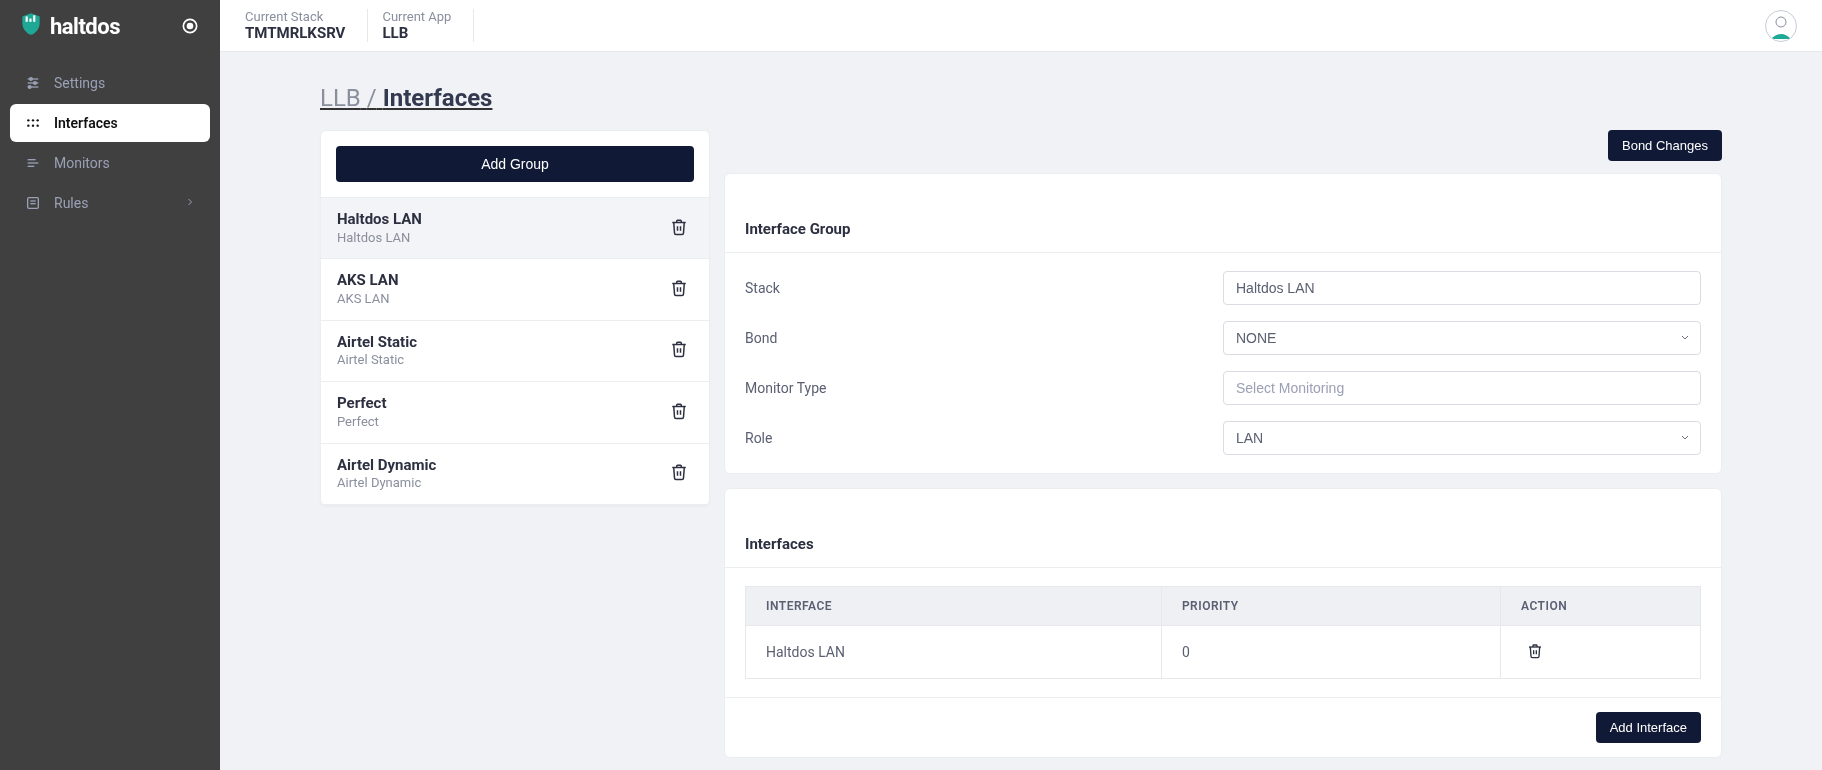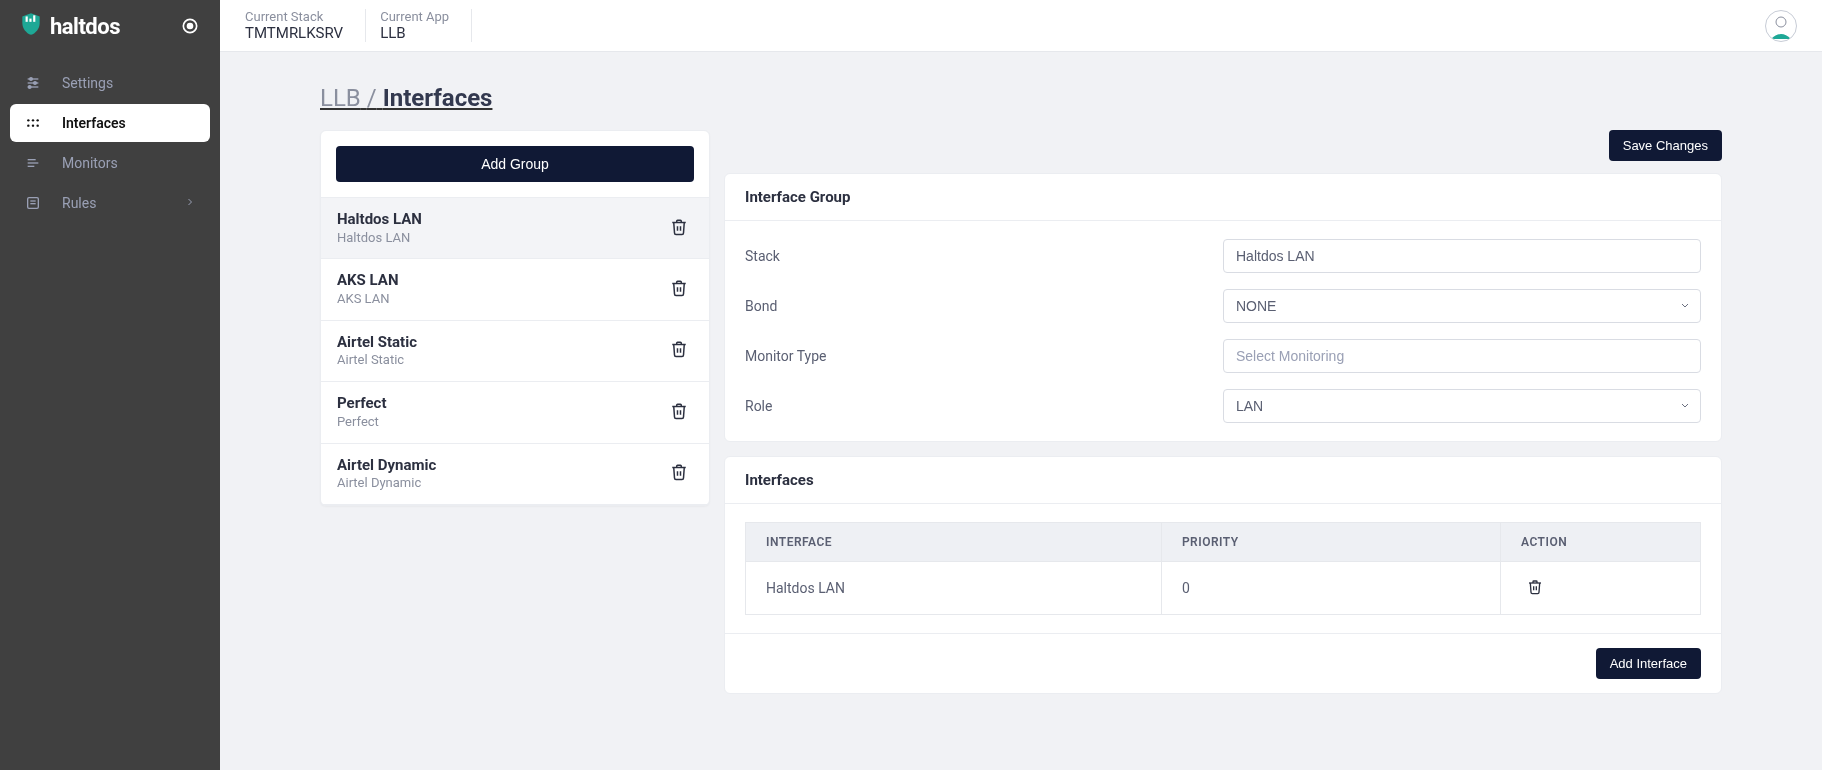--- a/index.html
+++ b/index.html
@@ -64,21 +64,21 @@
     }
 
     .nav-item {
       display: flex;
       align-items: center;
       padding: 10px 14px;
       color: #9aa0b5;
       cursor: pointer;
       border-radius: 6px;
       font-size: 14px;
-      gap: 20px;
+      gap: 12px;
       margin-bottom: 2px;
     }
 
     .nav-item.active {
       background: #fff;
       color: #111;
       font-weight: 600;
     }
 
     .nav-item-icon {
@@ -119,21 +119,21 @@
 
     .topbar-label {
       color: #8a8f9e;
       font-size: 13px;
       line-height: 1.2;
     }
 
     .topbar-value {
       color: #2c3040;
       font-size: 15px;
-      font-weight: 400;
+      font-weight: 700;
       line-height: 1.2;
     }
 
     .topbar-spacer {
       flex: 1;
     }
 
     .avatar {
       width: 32px;
       height: 32px;
@@ -278,20 +278,21 @@
       border: 1px solid #ebedf1;
       margin-bottom: 14px;
     }
 
     .panel-header {
       padding: 14px 20px;
       font-weight: 700;
       font-size: 15px;
       color: #2c3040;
       border-bottom: 1px solid #ebedf1;
+      margin-top: 32px;
     }
 
     .panel-body {
       padding: 18px 20px;
     }
 
     .form-row {
       display: flex;
       align-items: center;
       margin-bottom: 16px;
@@ -567,21 +568,21 @@
                       </svg>
                   </span>
                 </button>
               </div>
             </div>
           </div>
         </div>
 
         <div class="col-right">
           <div class="actions-bar">
-            <button class="btn btn-dark btn-sm">Save Changes</button>
+            <button class="btn btn-dark btn-sm">Bond Changes</button>
           </div>
 
           <div class="panel">
             <div class="panel-header">Interface Group</div>
             <div class="panel-body">
               <div class="form-row">
                 <div class="form-label">Stack</div>
                 <div class="form-control-wrap">
                   <input type="text" class="form-control" value="Haltdos LAN" style="">
                 </div>

